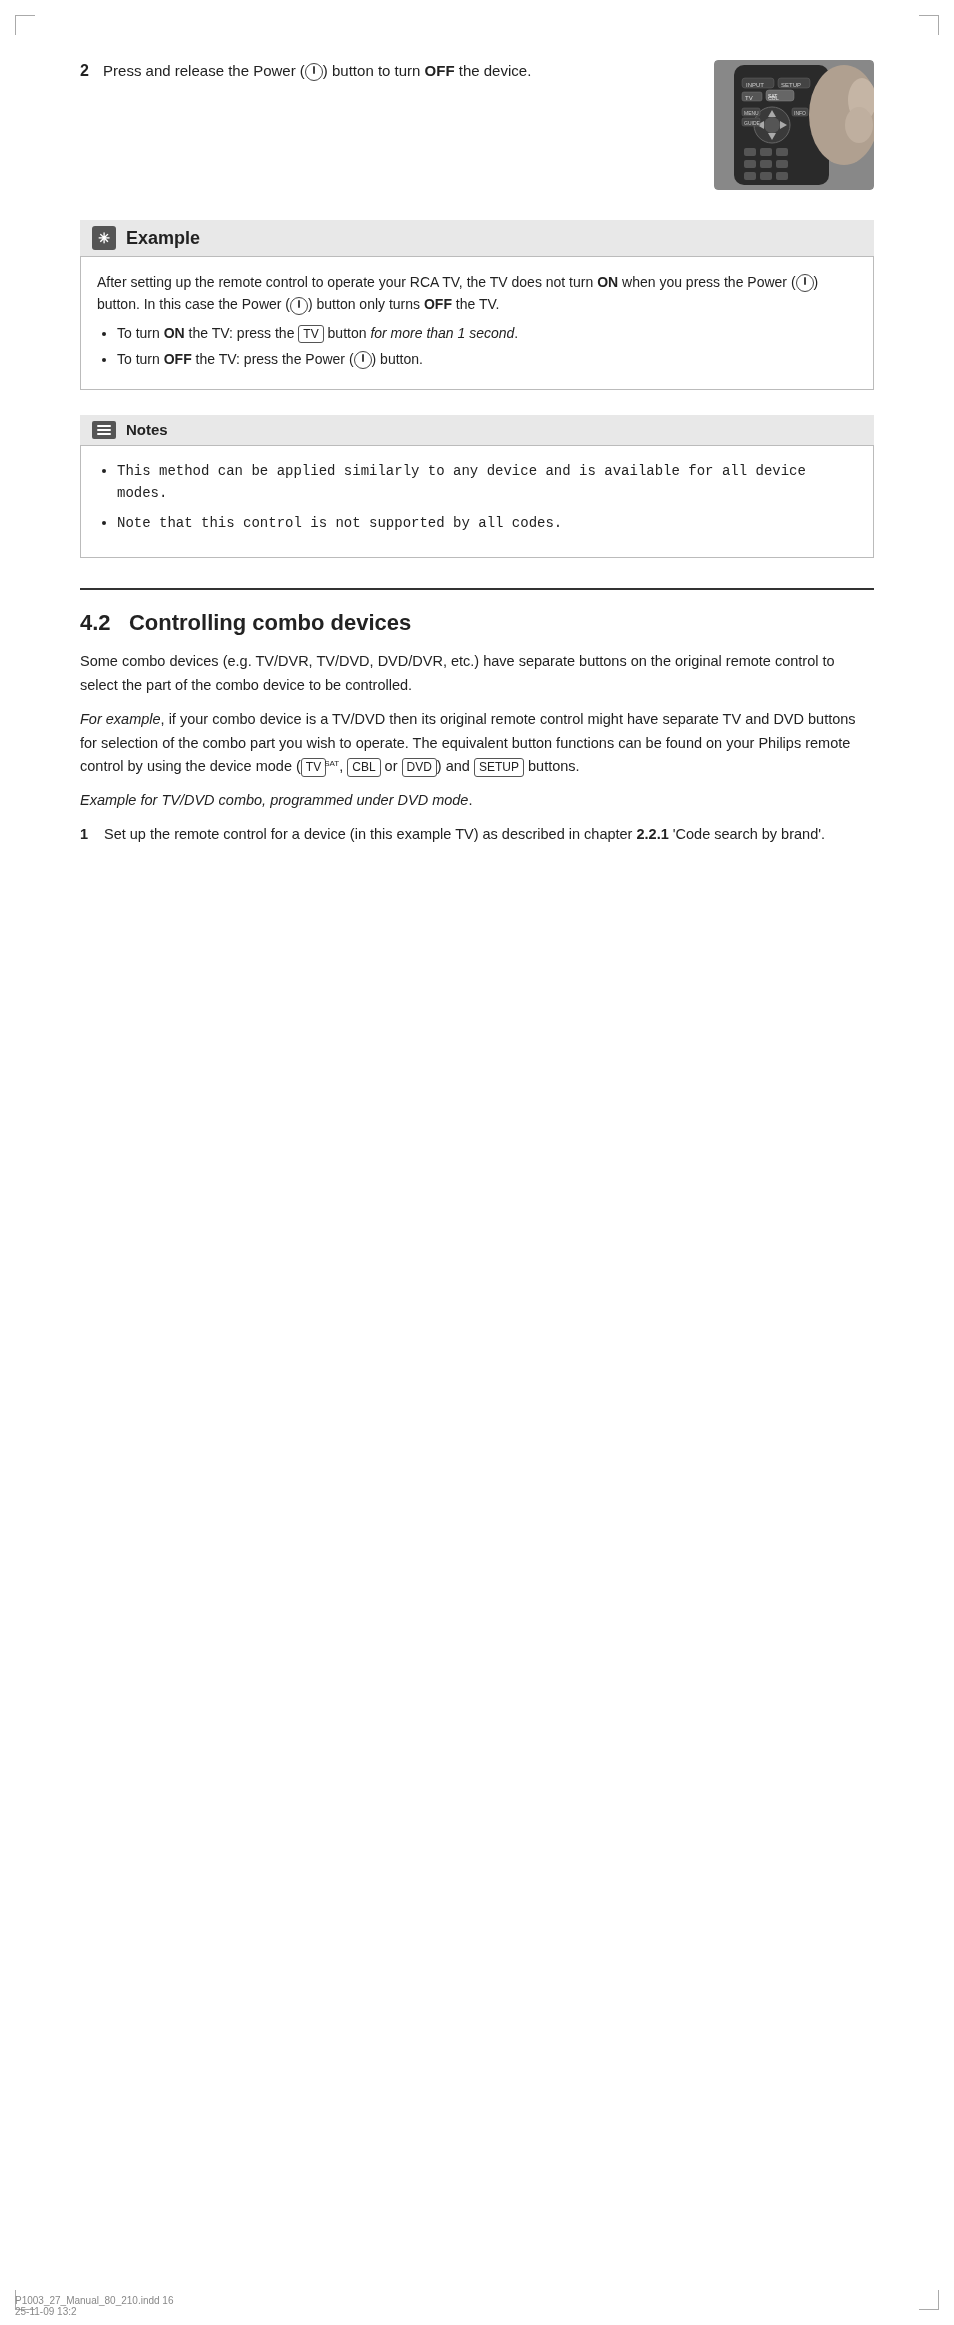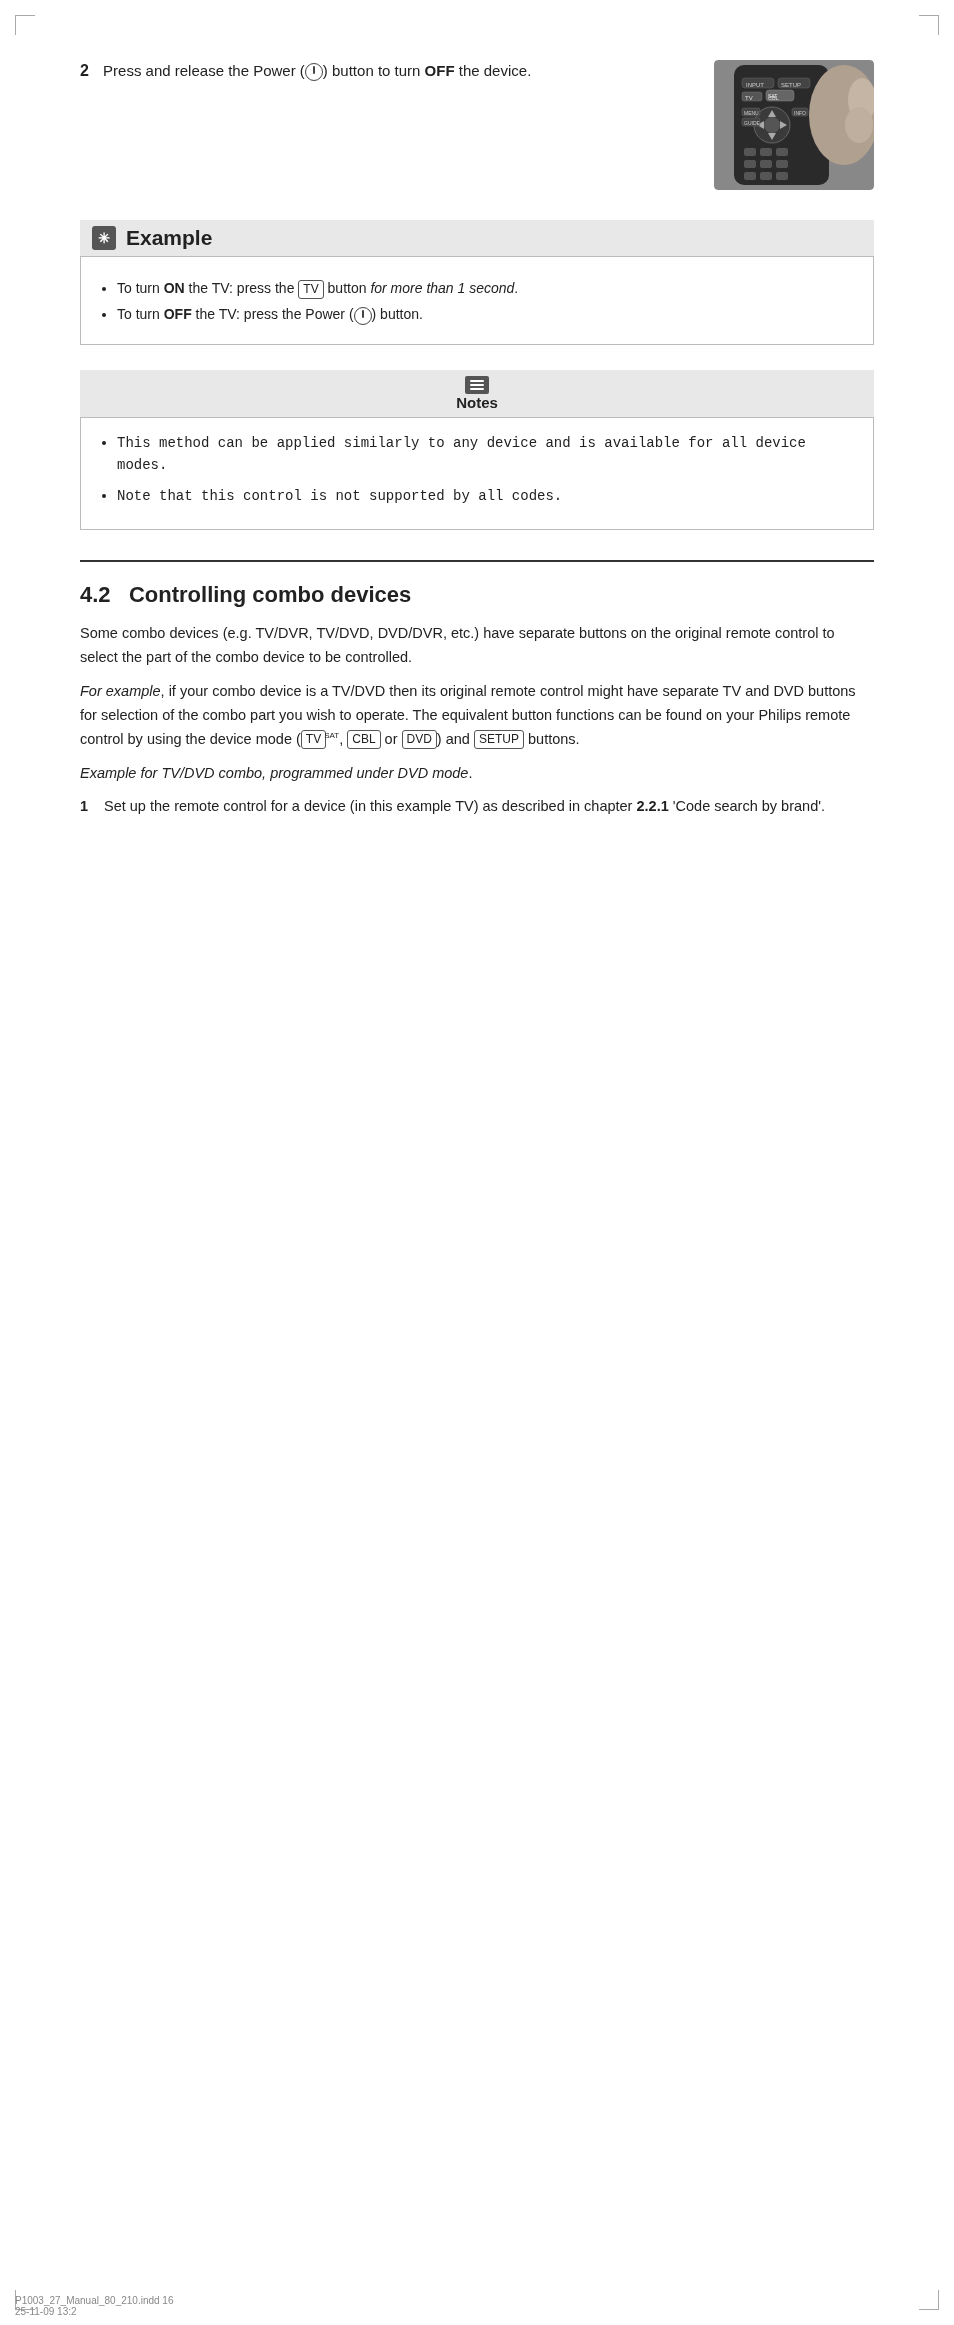--- a/index.html
+++ b/index.html
@@ -76,21 +76,21 @@
       border-radius: 3px;
       display: flex;
       align-items: center;
       justify-content: center;
       color: #fff;
       font-size: 14px;
       font-weight: bold;
     }
     .example-title {
       font-weight: bold;
-      font-size: 21px;
+      font-size: 18px;
     }
     .example-body {
       border: 1px solid #bbb;
       padding: 14px 16px;
       font-size: 14px;
       line-height: 1.6;
     }
     .example-body strong {
       font-weight: bold;
     }
@@ -144,22 +144,22 @@
 
     
     .notes-section {
       margin-bottom: 30px;
     }
     .notes-header {
       display: flex;
       align-items: center;
       background: #e8e8e8;
       padding: 6px 12px;
+      gap: 10px;
       margin-bottom: 0;
-      flex-direction: column;
     }
     .notes-icon {
       width: 24px;
       height: 18px;
       background: #555;
       border-radius: 2px;
       display: flex;
       align-items: center;
       justify-content: center;
     }
@@ -338,20 +338,23 @@
       </svg>
     </div>
   </div>
 
   <div class="example-section">
     <div class="example-header">
       <div class="example-icon">✳</div>
       <span class="example-title">Example</span>
     </div>
     <div class="example-body">
+      <p>
+        After setting up the remote control to operate your RCA TV, the TV does not turn <strong>ON</strong> when you press the Power (<span class="power-inline"></span>) button. In this case the Power (<span class="power-inline"></span>) button only turns <strong>OFF</strong> the TV.
+      </p>
       <ul>
         <li>
           To turn <strong>ON</strong> the TV: press the <span class="btn-inline">TV</span> button <em>for more than 1 second</em>.
         </li>
         <li>
           To turn <strong>OFF</strong> the TV: press the Power (<span class="power-inline"></span>) button.
         </li>
       </ul>
     </div>
   </div>

